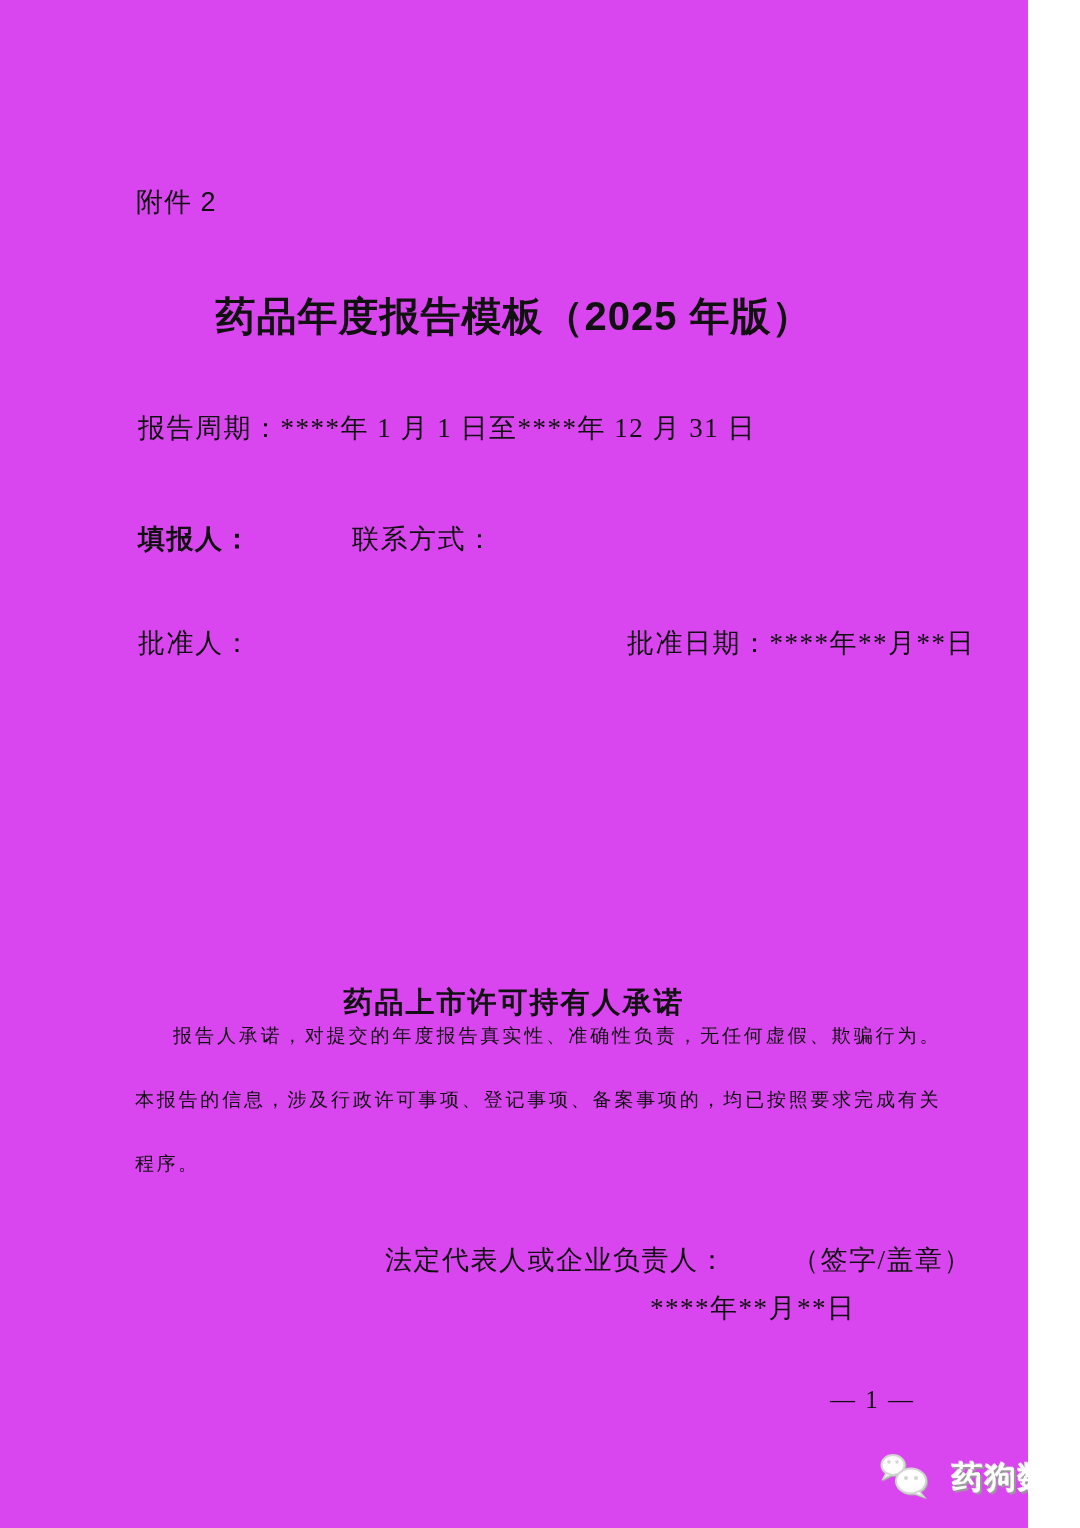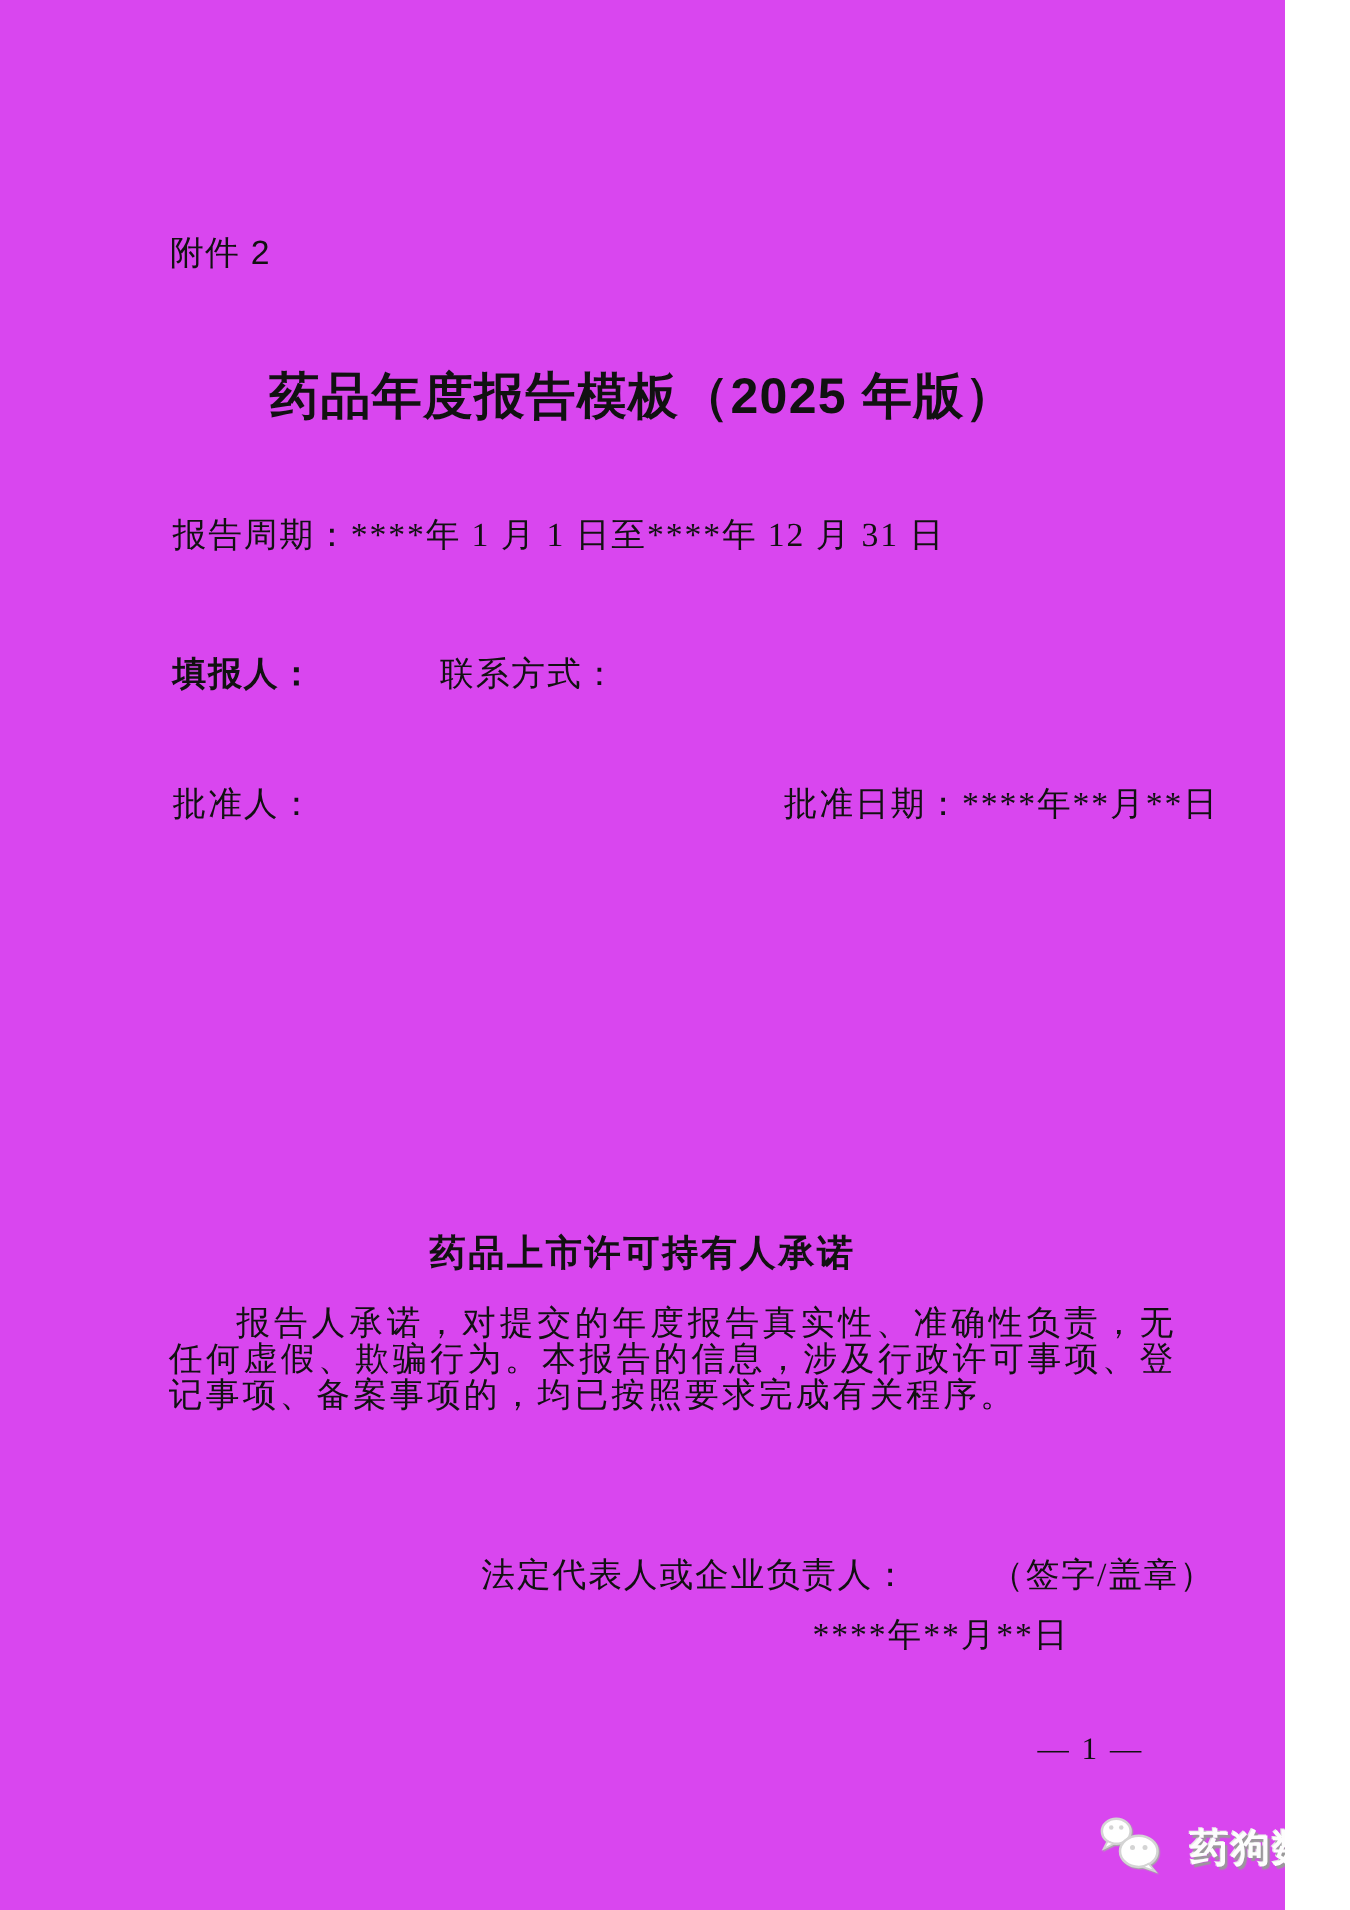--- a/index.html
+++ b/index.html
@@ -32,22 +32,22 @@
   .submit-date   { left:613px; top:521px; }
   .approver-label{ left:138px; top:625px;text-align:center; }
   .approve-date  { left:627px; top:625px; }
   .commit-heading {
     position:absolute; left:0; top:935px; width:100%;
     text-align:center;
     font-family:"Liberation Sans", sans-serif;
     font-weight:bold; font-size:29px; letter-spacing:2px;margin-top:48px;
   }
   .commit-body {
-    position:absolute; left:135px; top:1044px; width:806px;
-    font-size:27px; line-height:29px; letter-spacing:2.5px;
+    position:absolute; left:135px; top:1004px; width:806px;
+    font-size:19px; line-height:64px; letter-spacing:2.5px;
     text-align:justify; text-indent:2em;
   }
   .signer-label { left:385px; top:1242px; }
   .sign-note    { left:792px; top:1242px; }
   .sign-date    { left:650px; top:1290px; }
   .page-num {
     position:absolute; left:800px; top:1386px; width:145px;
     text-align:center; font-size:25px; letter-spacing:2px;
   }
   .watermark {

